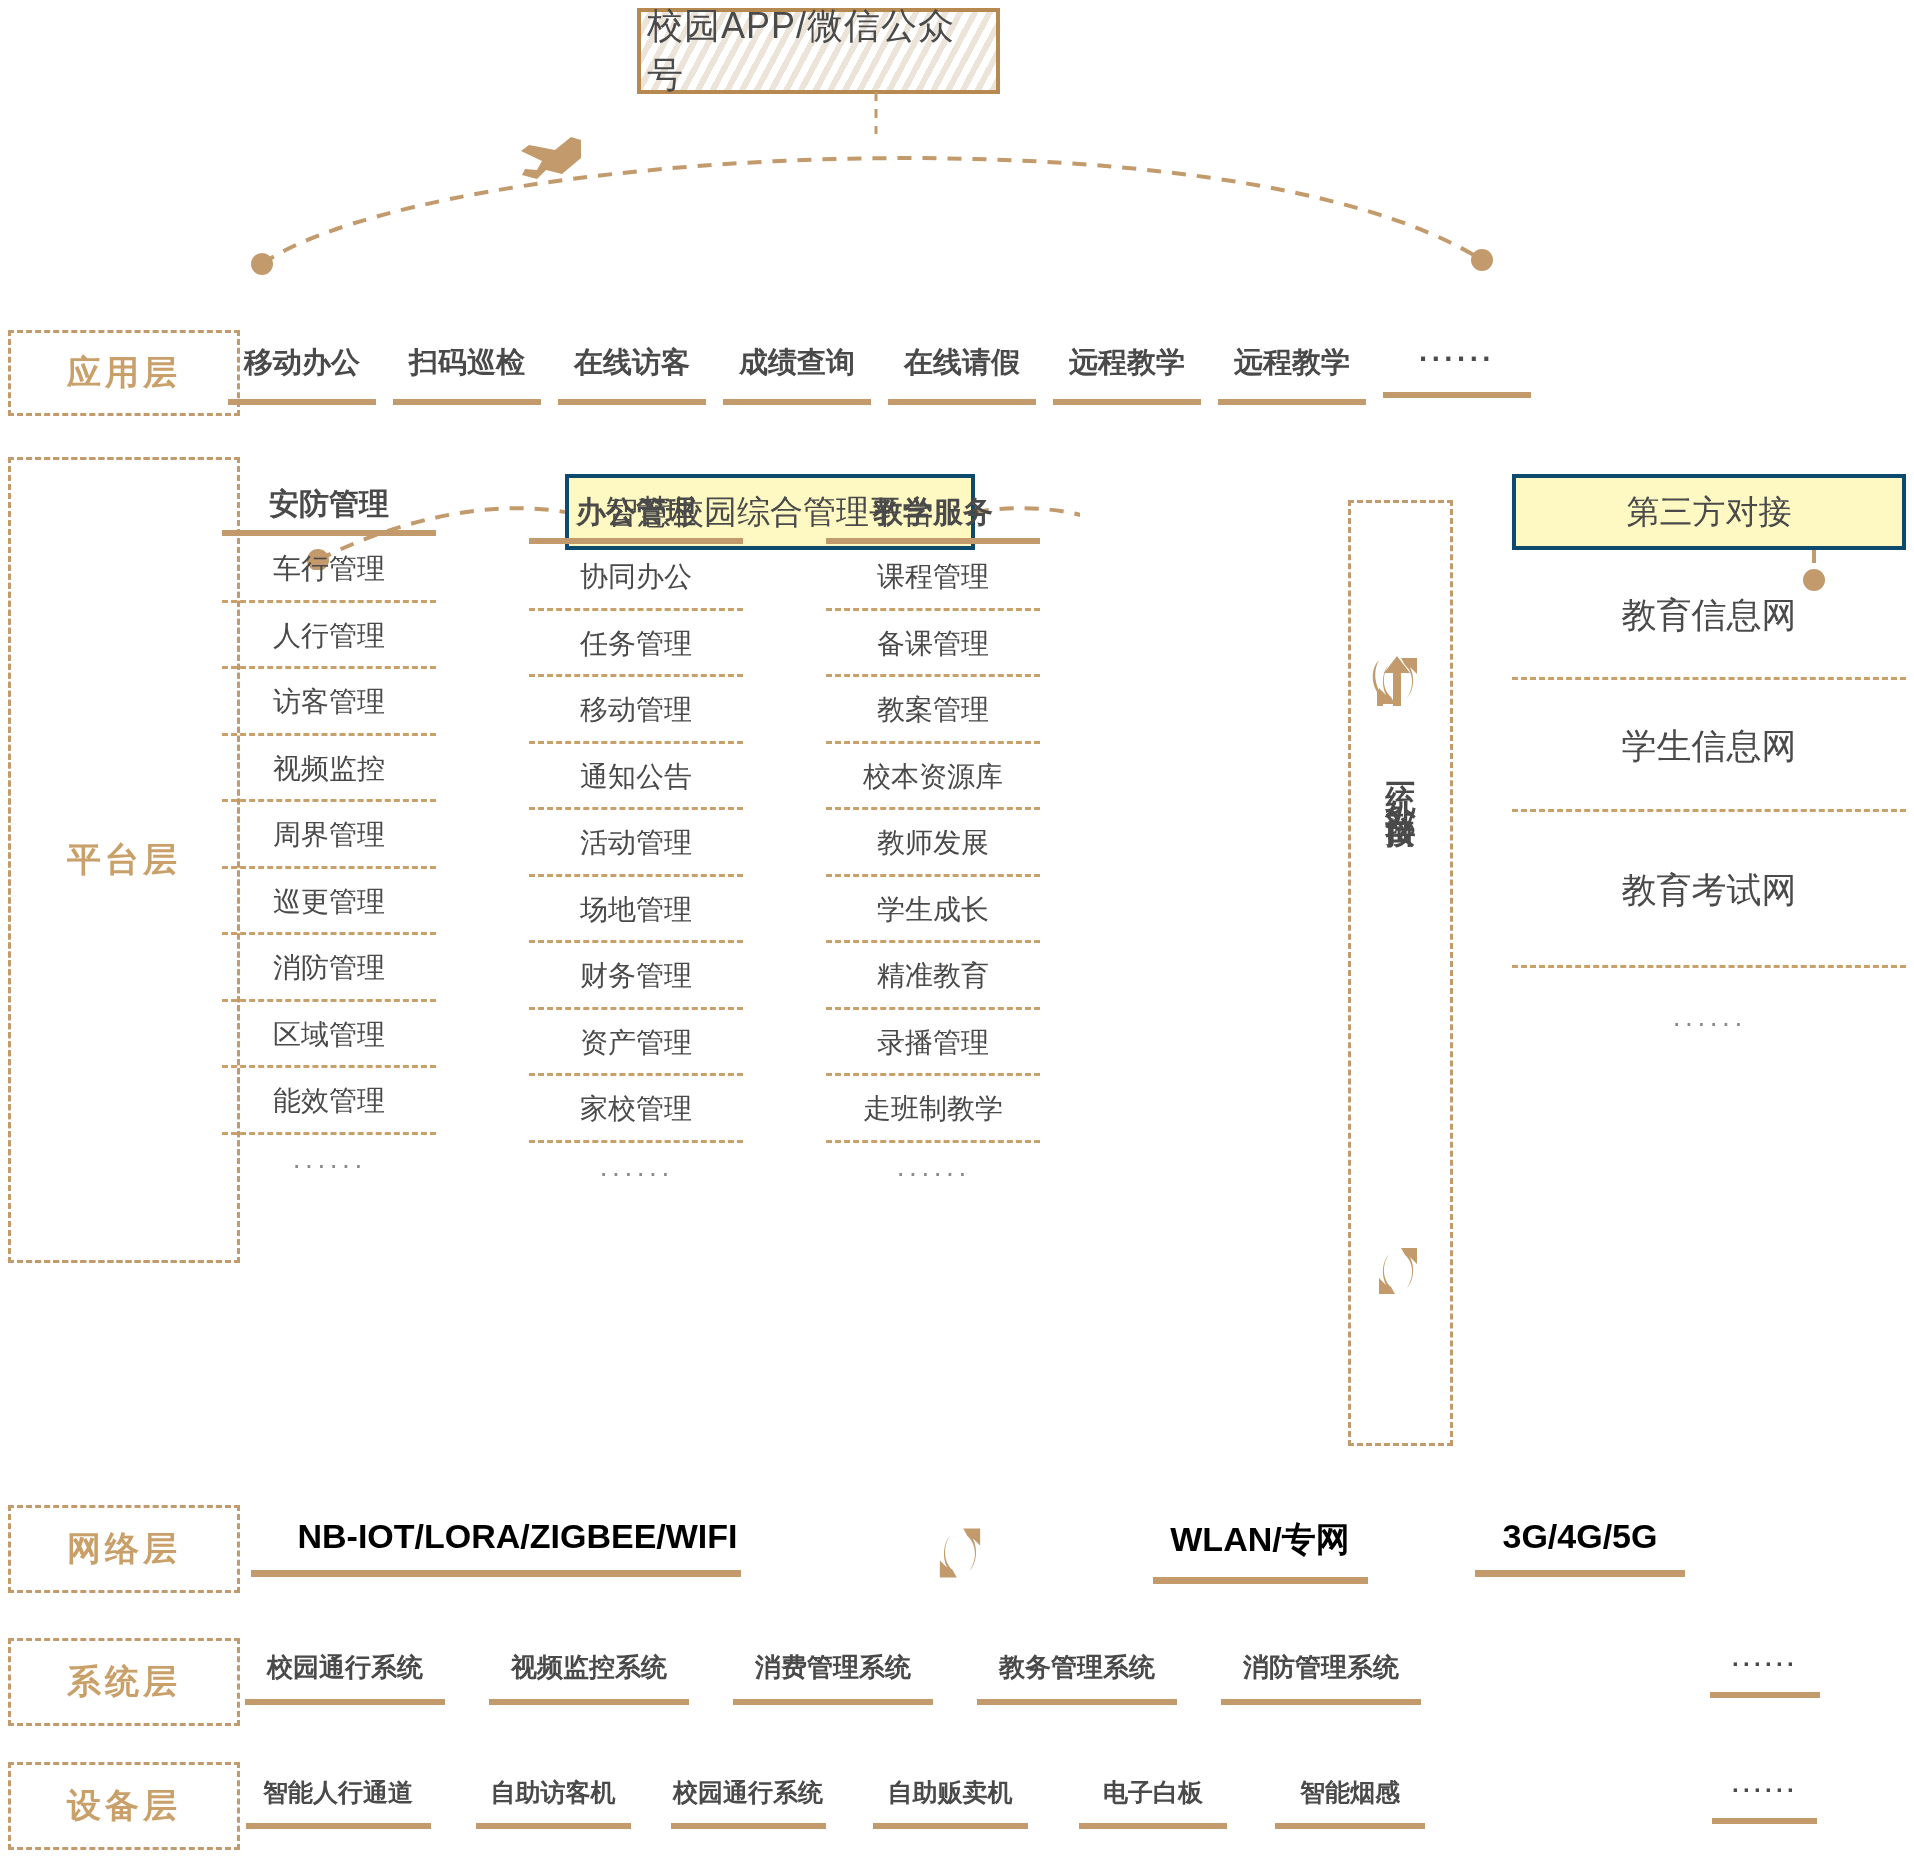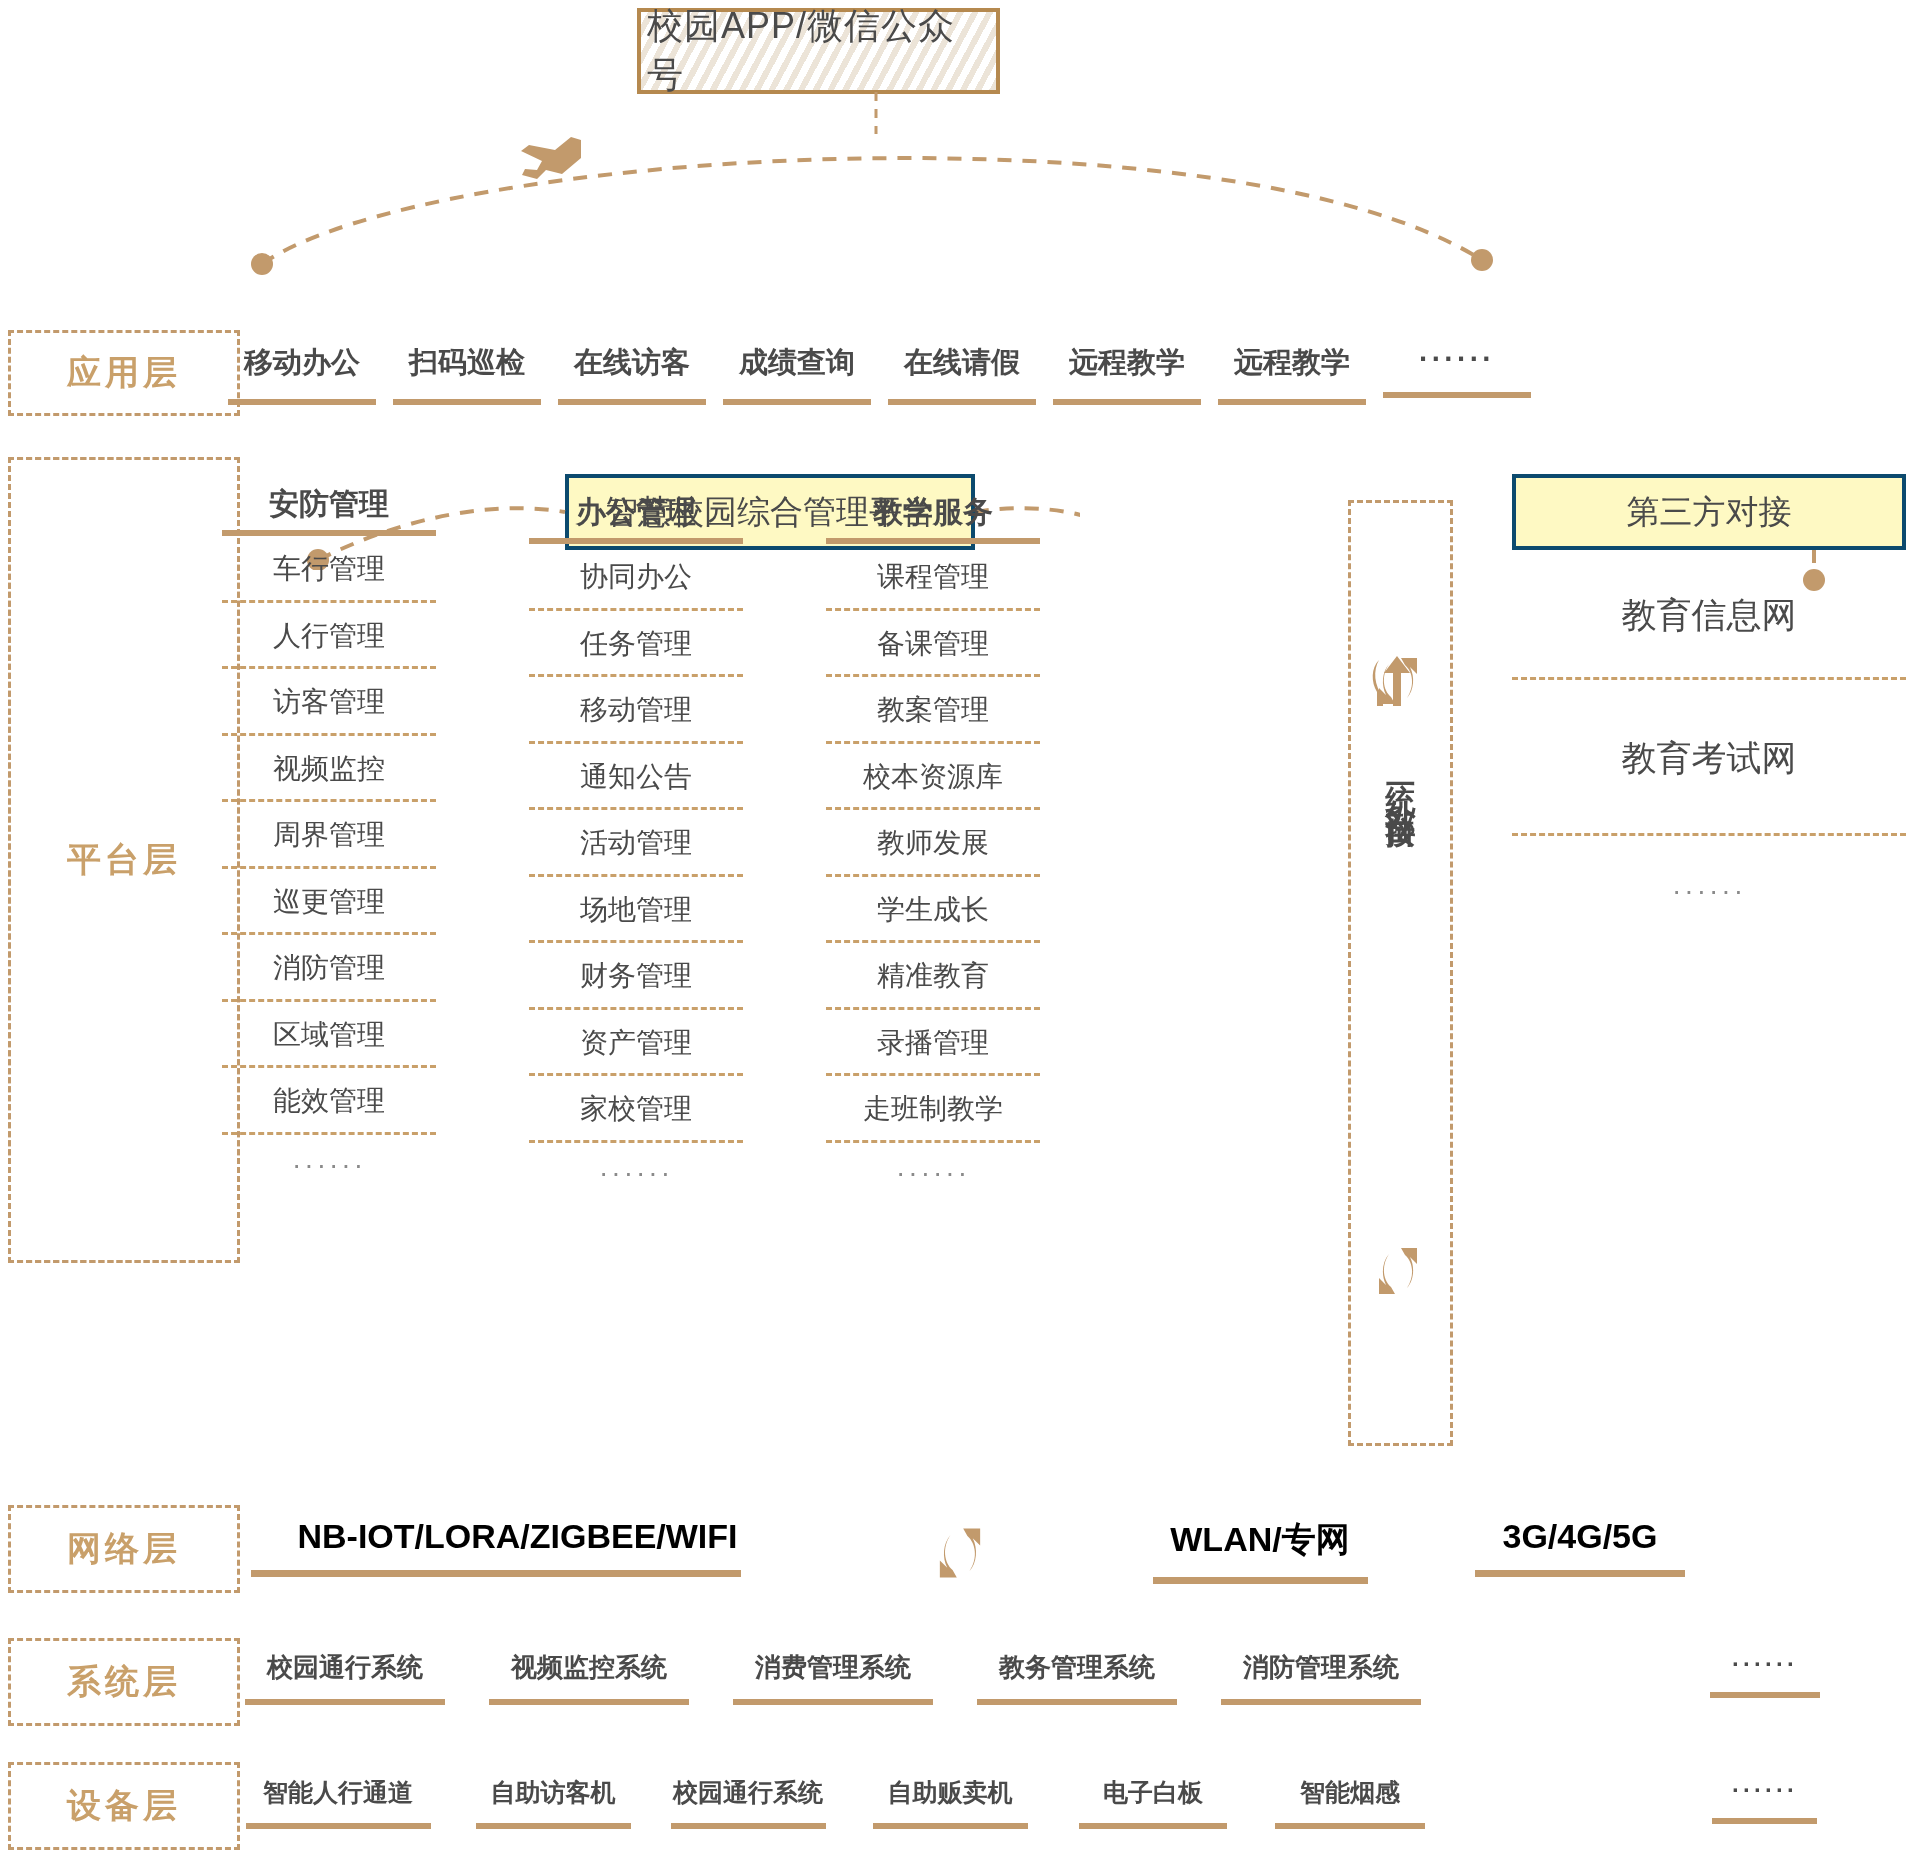--- a/index.html
+++ b/index.html
@@ -254,20 +254,21 @@
   <span>第三方对接</span>
 </div>
 
 <svg class="abs" style="left:1490px; top:550px; width:424px; height:50px;">
   <path d="M1814,0 L1814,28" stroke="#c29a6c" stroke-width="4" stroke-dasharray="13 10" fill="none" transform="translate(-1490,0)"></path>
   <circle cx="324" cy="30" r="11" fill="#c29a6c"></circle>
 </svg>
 
 <div class="abs" style="left:1512px; top:550px; width:394px;">
   <div class="tp-cell" style="height:130px; line-height:130px;">教育信息网</div>
+  <div class="tp-cell" style="height:132px; line-height:132px;">学生信息网</div>
   <div class="tp-cell" style="height:156px; line-height:156px;">教育考试网</div>
   <div class="tp-cell nb dots-plain" style="height:110px; line-height:110px; font-size:28px;">······</div>
 </div>
 
 <div class="abs layer-label" style="left:8px; top:1505px; width:232px; height:88px; font-size:34px;">
   <span>网络层</span>
 </div>
 
 <div class="abs net-item" style="left:245px; top:1517px; width:545px;">
   <div class="t">NB-IOT/LORA/ZIGBEE/WIFI</div>

